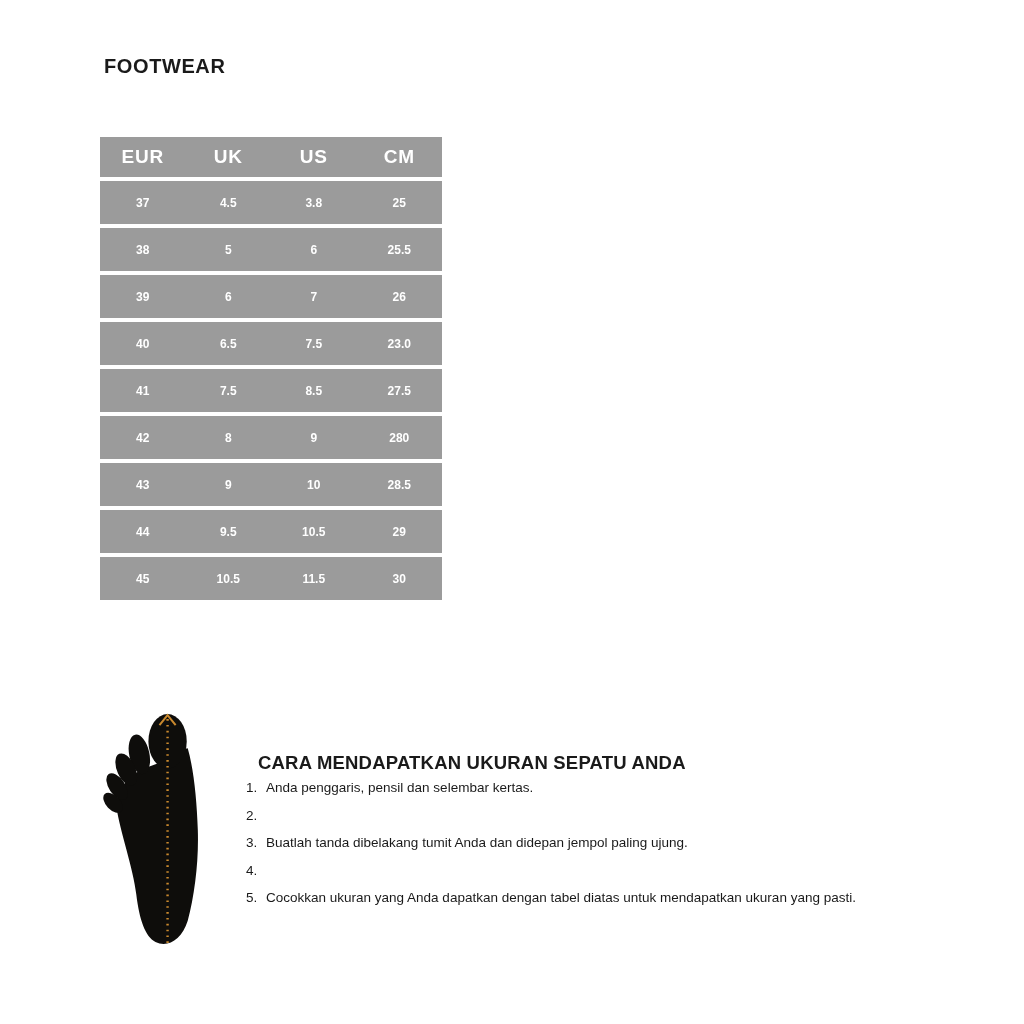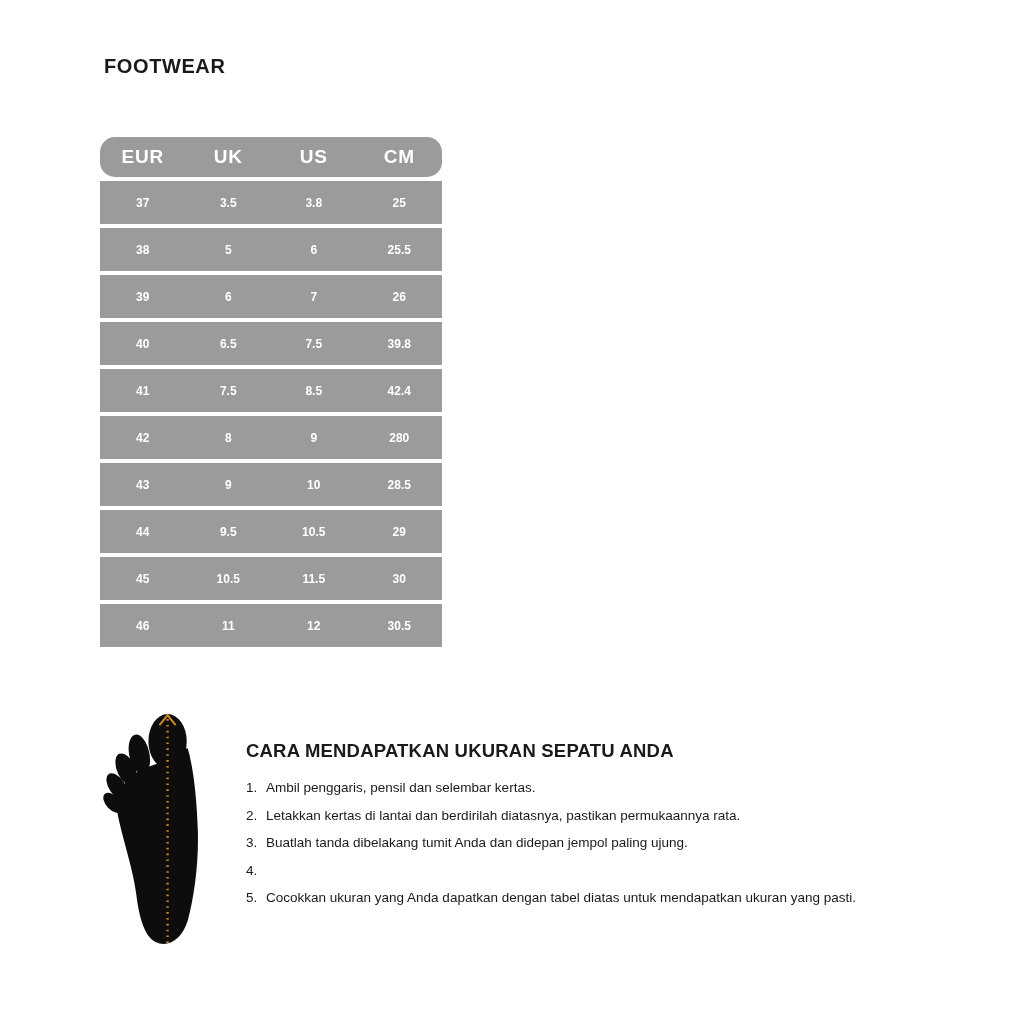--- a/index.html
+++ b/index.html
@@ -20,31 +20,31 @@
     position:absolute;left:104px;top:55px;margin:0;
     font-size:20px;font-weight:bold;letter-spacing:0.6px;color:var(--text-dark);
   }
   .size-table{
     position:absolute;left:100px;top:137px;width:342px;
   }
   .trow{
     display:flex;align-items:center;background:var(--table-gray);
     height:43px;margin-bottom:4px;
   }
-  .trow.thead{height:40px;border-radius:15px;}
+  .trow.thead{height:40px;}
   .cell{
     flex:1;text-align:center;color:var(--table-text);
     font-weight:bold;font-size:12px;
   }
   .thead .cell{font-size:19px;letter-spacing:0.8px;}
   .foot-figure{
     position:absolute;left:103px;top:707px;width:113px;height:242px;
   }
   .guide-heading{
-    position:absolute;left:246px;top:740px;margin:0;
+    position:absolute;left:246px;top:740px;margin:12px;
     font-size:18.5px;font-weight:bold;letter-spacing:0.2px;color:var(--text-dark);
     white-space:nowrap;
   }
   .steps{
     position:absolute;left:246px;top:781px;margin:0;padding:0;list-style:none;
   }
   .step{
     display:flex;align-items:flex-start;margin-bottom:14px;
     font-size:13.5px;line-height:13.5px;color:var(--text-dark);
     white-space:nowrap;
@@ -61,47 +61,47 @@
   <div class="size-table">
     <div class="trow thead" id="table-head">
         <div class="cell">EUR</div>
         <div class="cell">UK</div>
         <div class="cell">US</div>
         <div class="cell">CM</div>
       </div>
     <div id="table-body">
         <div class="trow">
           <div class="cell">37</div>
-          <div class="cell">3.5</div>
+          <div class="cell">4.5</div>
           <div class="cell">3.8</div>
           <div class="cell">25</div>
         </div>
         <div class="trow">
           <div class="cell">38</div>
           <div class="cell">5</div>
           <div class="cell">6</div>
           <div class="cell">25.5</div>
         </div>
         <div class="trow">
           <div class="cell">39</div>
           <div class="cell">6</div>
           <div class="cell">7</div>
           <div class="cell">26</div>
         </div>
         <div class="trow">
           <div class="cell">40</div>
           <div class="cell">6.5</div>
           <div class="cell">7.5</div>
-          <div class="cell">39.8</div>
+          <div class="cell">23.0</div>
         </div>
         <div class="trow">
           <div class="cell">41</div>
           <div class="cell">7.5</div>
           <div class="cell">8.5</div>
-          <div class="cell">42.4</div>
+          <div class="cell">27.5</div>
         </div>
         <div class="trow">
           <div class="cell">42</div>
           <div class="cell">8</div>
           <div class="cell">9</div>
           <div class="cell">280</div>
         </div>
         <div class="trow">
           <div class="cell">43</div>
           <div class="cell">9</div>
@@ -113,26 +113,20 @@
           <div class="cell">9.5</div>
           <div class="cell">10.5</div>
           <div class="cell">29</div>
         </div>
         <div class="trow">
           <div class="cell">45</div>
           <div class="cell">10.5</div>
           <div class="cell">11.5</div>
           <div class="cell">30</div>
         </div>
-        <div class="trow">
-          <div class="cell">46</div>
-          <div class="cell">11</div>
-          <div class="cell">12</div>
-          <div class="cell">30.5</div>
-        </div>
       </div>
   </div>
 
   <svg class="foot-figure" viewBox="0 0 112 240" xmlns="http://www.w3.org/2000/svg" aria-hidden="true">
     <g fill="var(--foot-black)">
       <path d="M 13,98 C 16,76 30,64 46,59 C 58,55 70,50 79,42 L 84,41
                C 90,62 93,92 94,122 C 95,152 91,186 84,212
                C 78,231 64,239 52,233 C 42,228 36,211 33,186
                C 30,160 17,124 13,98 Z"></path>
       <ellipse cx="64" cy="34" rx="19" ry="27"></ellipse>
@@ -143,25 +137,24 @@
     </g>
     <line x1="64" y1="12" x2="64" y2="234" stroke="var(--accent-orange)" stroke-width="2.4" stroke-dasharray="1.6 4.2"></line>
     <path d="M 56,18 L 64,8 L 72,18" fill="none" stroke="var(--accent-orange)" stroke-width="2"></path>
   </svg>
 
   <h2 class="guide-heading">CARA MENDAPATKAN UKURAN SEPATU ANDA</h2>
 
   <ol class="steps" id="steps">
       <li class="step">
         <span class="step-num">1.</span>
-        <span class="step-text">Ambil penggaris, pensil dan selembar kertas.</span>
+        <span class="step-text">Anda penggaris, pensil dan selembar kertas.</span>
       </li>
       <li class="step">
         <span class="step-num">2.</span>
-        <span class="step-text">Letakkan kertas di lantai dan berdirilah diatasnya, pastikan permukaannya rata.</span>
       </li>
       <li class="step">
         <span class="step-num">3.</span>
         <span class="step-text">Buatlah tanda dibelakang tumit Anda dan didepan jempol paling ujung.</span>
       </li>
       <li class="step">
         <span class="step-num">4.</span>
       </li>
       <li class="step">
         <span class="step-num">5.</span>

